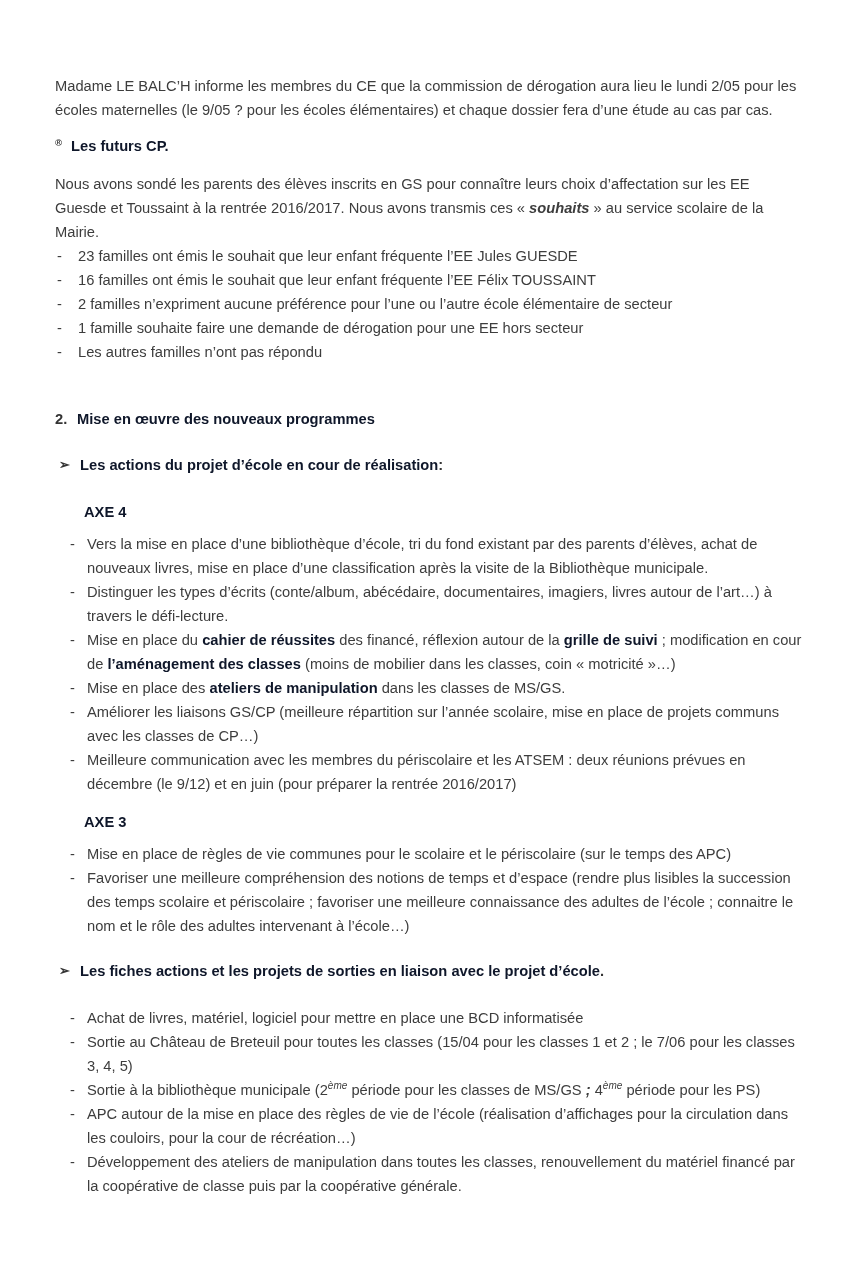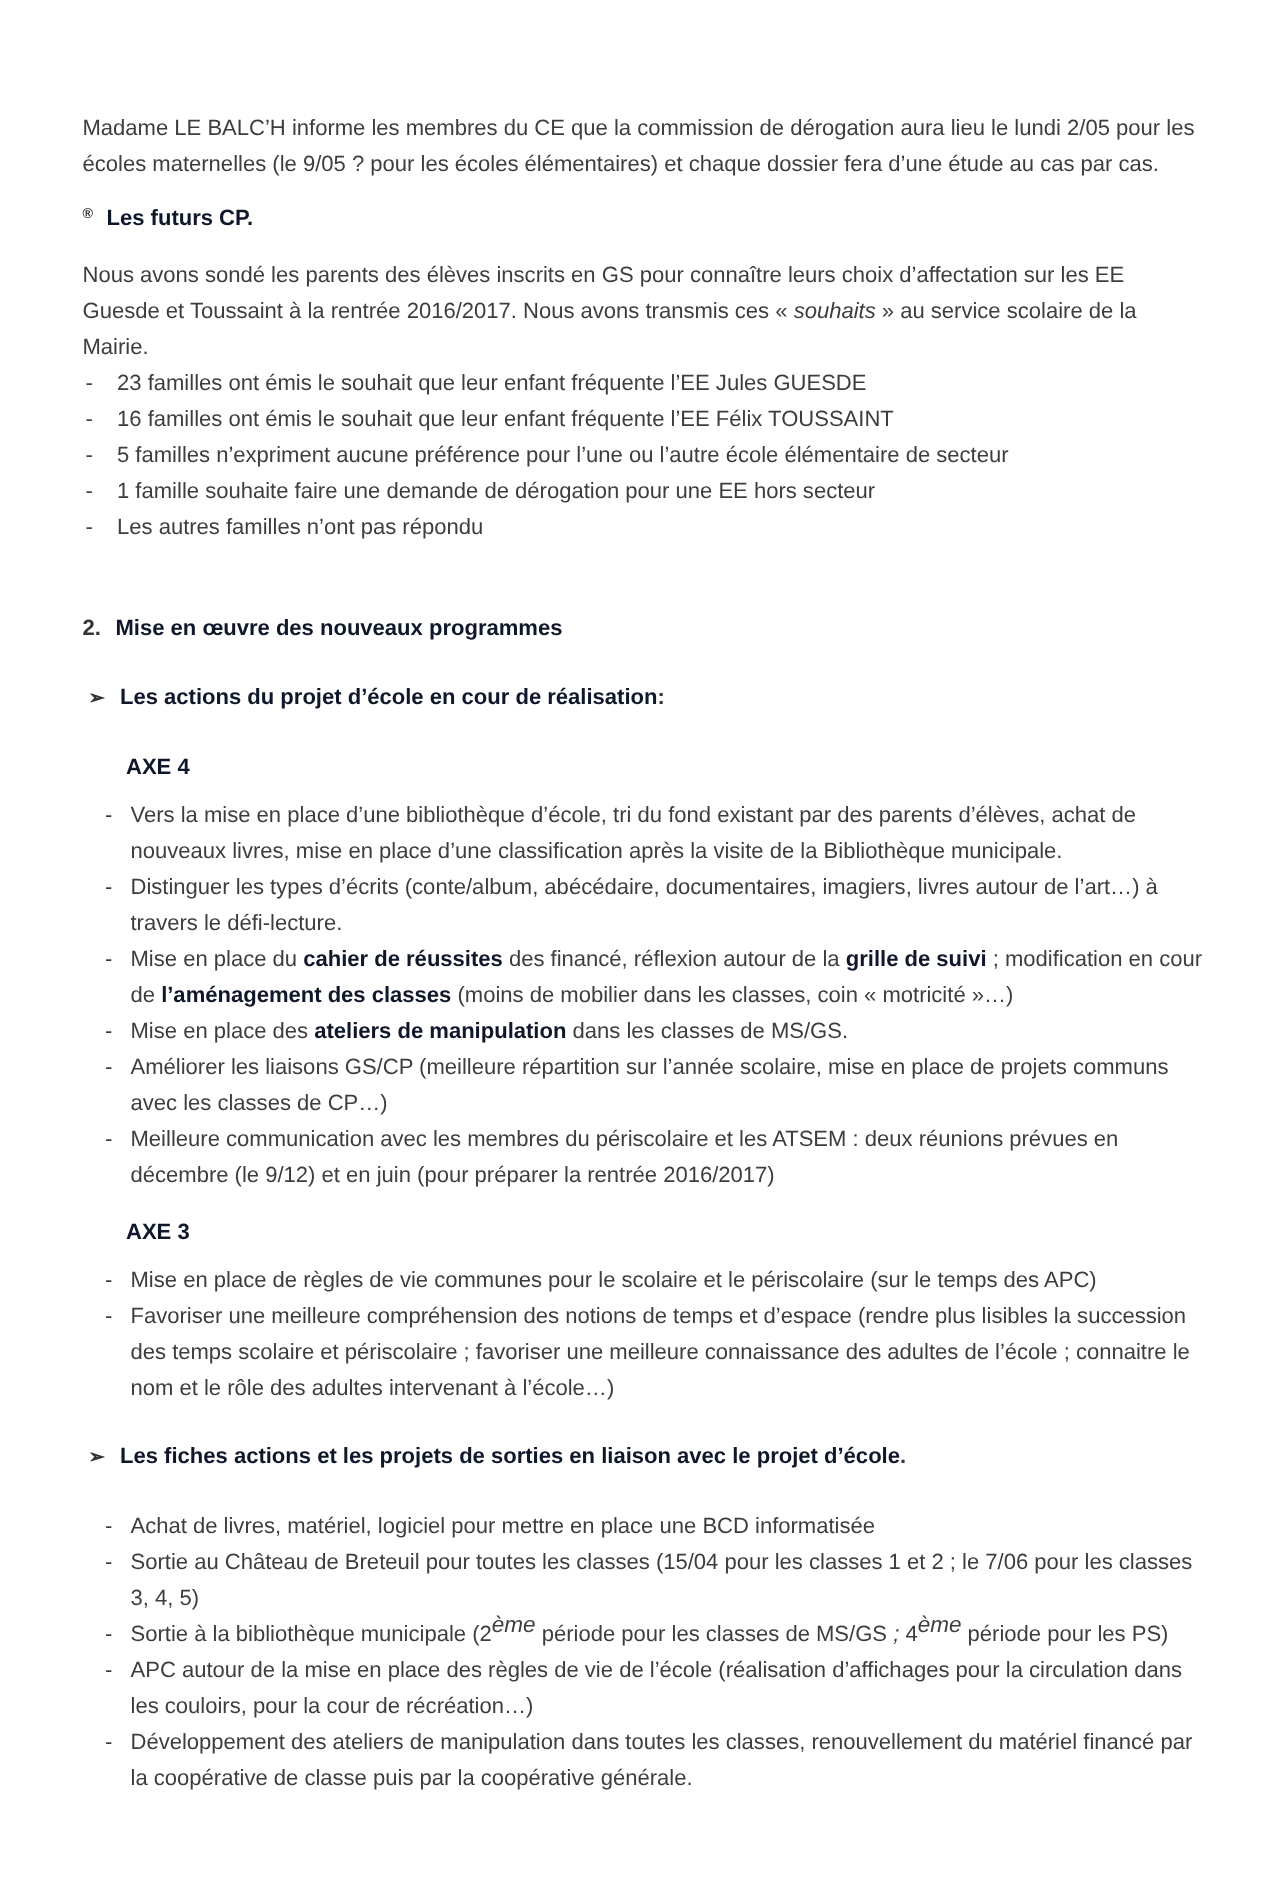--- a/index.html
+++ b/index.html
@@ -43,22 +43,22 @@
   .arrow > .marker { width: 21px; font-size: 13px; }
 
   
   .axe { margin: 14px 0 8px; font-weight: bold; color: #343434; padding-left: 29px; }
 
   
   .li1 { margin: 0; padding-left: 15px; }
   .li1 > .marker { width: 17px; }
 
   .b { font-weight: bold; color: #0f172a; }
-  .i { font-style: italic; }
-  .sup { vertical-align: super; font-size: 15px; font-style: italic; line-height: 0; }
+  .i { font-style: italic; font-weight: bold; }
+  .sup { vertical-align: super; font-size: 10px; font-style: italic; line-height: 0; }
 </style>
 </head>
 <body>
 
 <div class="doc">
   <div class="doc-body">
       <div class="block p"><span class="content"><span>Madame LE BALC’H informe les membres du CE que la commission de dérogation aura lieu le lundi 2/05 pour les écoles maternelles (le 9/05 ? pour les écoles élémentaires) et chaque dossier fera d’une étude au cas par cas.</span></span></div>
       <div class="block rbullet flexrow">
         <span class="marker">®</span>
         <span class="content"><span class="b">Les futurs CP.</span></span>
@@ -67,21 +67,21 @@
       <div class="block li0 flexrow">
         <span class="marker">-</span>
         <span class="content"><span>23 familles ont émis le souhait que leur enfant fréquente l’EE Jules GUESDE</span></span>
       </div>
       <div class="block li0 flexrow">
         <span class="marker">-</span>
         <span class="content"><span>16 familles ont émis le souhait que leur enfant fréquente l’EE Félix TOUSSAINT</span></span>
       </div>
       <div class="block li0 flexrow">
         <span class="marker">-</span>
-        <span class="content"><span>5 familles n’expriment aucune préférence pour l’une ou l’autre école élémentaire de secteur</span></span>
+        <span class="content"><span>2 familles n’expriment aucune préférence pour l’une ou l’autre école élémentaire de secteur</span></span>
       </div>
       <div class="block li0 flexrow">
         <span class="marker">-</span>
         <span class="content"><span>1 famille souhaite faire une demande de dérogation pour une EE hors secteur</span></span>
       </div>
       <div class="block li0 flexrow">
         <span class="marker">-</span>
         <span class="content"><span>Les autres familles n’ont pas répondu</span></span>
       </div>
       <div class="block h2 flexrow">

